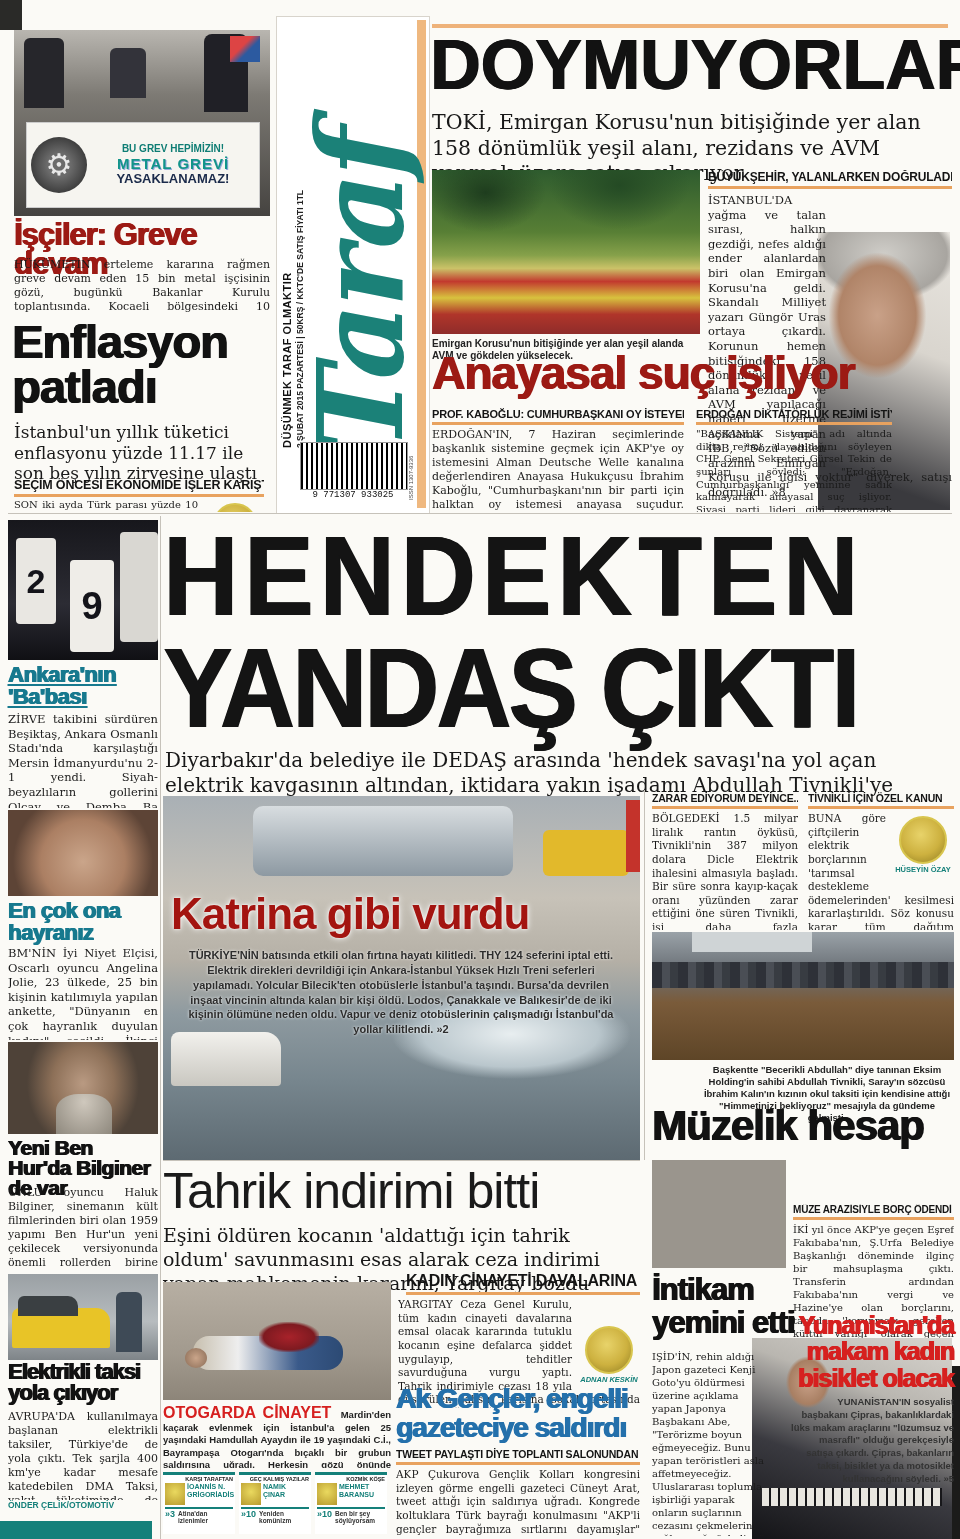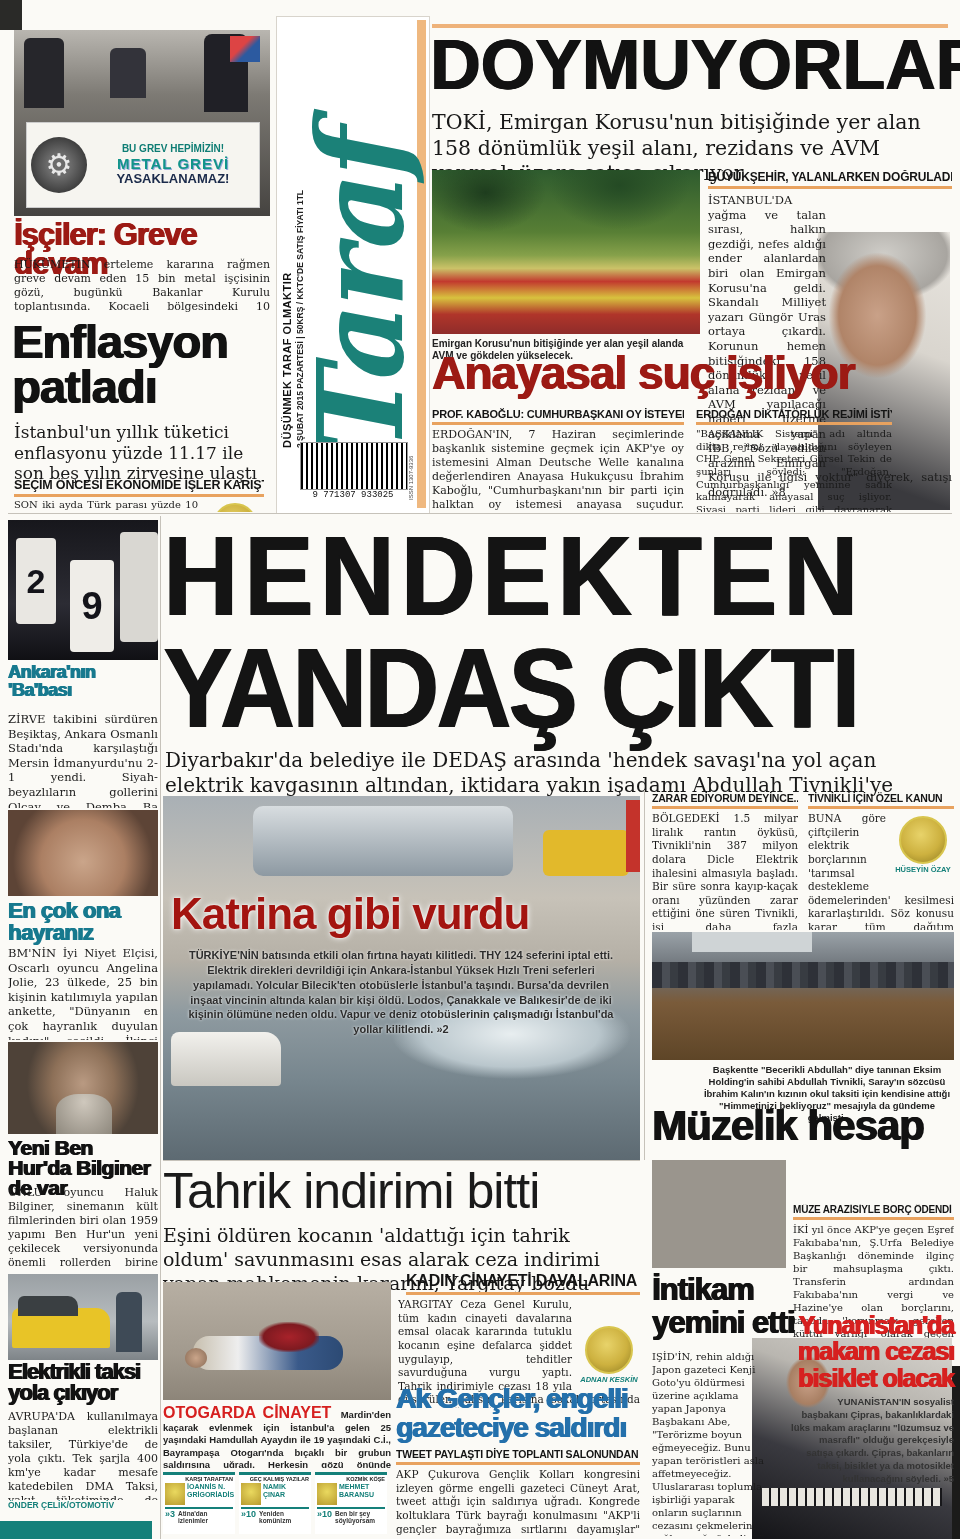--- a/index.html
+++ b/index.html
@@ -128,21 +128,21 @@
 
   <div class="abs photo" style="left:8px;top:520px;width:150px;height:140px;background:linear-gradient(180deg,#17171c 0%,#2c2c34 60%,#101014 100%);">
     <div class="abs" style="left:8px;top:18px;width:40px;height:86px;background:#e9e7e2;border-radius:4px;text-align:center;">
       <span style="font:bold 34px/86px 'Liberation Sans',sans-serif;color:#14141a;">2</span>
     </div>
     <div class="abs" style="left:62px;top:40px;width:44px;height:92px;background:#efede8;border-radius:4px;text-align:center;">
       <span style="font:bold 38px/92px 'Liberation Sans',sans-serif;color:#14141a;">9</span>
     </div>
     <div class="abs" style="left:112px;top:12px;width:38px;height:110px;background:#d9d7d2;border-radius:4px;"></div>
   </div>
-  <div class="abs headline-teal fat" style="left:8px;top:664px;width:150px;font-size:18px;">Ankara'nın 'Ba'bası</div>
+  <div class="abs headline-teal fat" style="left:8px;top:664px;width:150px;font-size:22px;text-decoration:underline;">Ankara'nın 'Ba'bası</div>
   <div class="abs body-txt" style="left:8px;top:712px;width:150px;height:96px;font-size:11.5px;">ZİRVE takibini sürdüren Beşiktaş, Ankara Osmanlı Stadı'nda karşılaştığı Mersin İdmanyurdu'nu 2-1 yendi. Siyah-beyazlıların gollerini Olcay ve Demba Ba kaydetti. »15</div>
 
   <div class="abs photo" style="left:8px;top:810px;width:150px;height:86px;background:radial-gradient(ellipse 70px 70px at 50% 60%,#caa58a 0%,#ab7f63 60%,#5d4436 100%);"></div>
   <div class="abs headline-teal fat" style="left:8px;top:900px;width:150px;font-size:22px;">En çok ona hayranız</div>
   <div class="abs body-txt" style="left:8px;top:946px;width:150px;height:94px;font-size:11.5px;">BM'NİN İyi Niyet Elçisi, Oscarlı oyuncu Angelina Jolie, 23 ülkede, 25 bin kişinin katılımıyla yapılan ankette, "Dünyanın en çok hayranlık duyulan kadını" seçildi. İkinci sırada Britanya Kraliçesi var. »13</div>
 
   <div class="abs photo" style="left:8px;top:1042px;width:150px;height:92px;background:radial-gradient(ellipse 56px 66px at 50% 45%,#b99a82 0%,#8d7058 55%,#4e4238 100%);">
     <div class="abs" style="left:48px;top:52px;width:56px;height:40px;background:radial-gradient(ellipse at 50% 20%,#cfc8bd,#8e887d);border-radius:40% 40% 0 0;"></div>
   </div>
   <div class="abs headline-black fat" style="left:8px;top:1138px;width:150px;font-size:21px;letter-spacing:-0.5px;">Yeni Ben Hur'da Bilginer de var</div>
@@ -262,21 +262,21 @@
 
   <div class="abs photo" style="left:752px;top:1338px;width:200px;height:201px;background:
        radial-gradient(ellipse 34px 40px at 28% 22%,#c9a188 0%,#a87f63 55%,transparent 65%),
        linear-gradient(200deg,#d9d6d0 0%,#b9b6b0 30%,#3a3a40 62%,#141417 100%);">
     <div class="abs" style="left:10px;top:150px;width:180px;height:18px;background:repeating-linear-gradient(90deg,#e8e6e0 0 7px,#17171a 7px 9px);"></div>
   </div>
   <div class="abs headline-black fat" style="left:652px;top:1274px;width:180px;font-size:31px;line-height:1.05;">İntikam yemini etti</div>
   <div class="abs body-sm" style="left:652px;top:1350px;width:118px;height:186px;font-size:10px;text-align:left;">IŞİD'İN, rehin aldığı Japon gazeteci Kenji Goto'yu öldürmesi üzerine açıklama yapan Japonya Başbakanı Abe, "Terörizme boyun eğmeyeceğiz. Bunu yapan teröristleri asla affetmeyeceğiz. Uluslararası toplumla işbirliği yaparak onların suçlarının cezasını çekmelerini sağlayacağız" dedi. »3</div>
   <div class="abs fat" style="left:780px;top:1312px;width:174px;text-align:right;color:#d6201f;font:bold 25px/1.05 'Liberation Sans',sans-serif;letter-spacing:-1px;">
     <div>Yunanistan'da</div>
-    <div>makam cezası</div>
+    <div>makam kadın</div>
     <div>bisiklet olacak</div>
   </div>
   <div class="abs" style="left:790px;top:1396px;width:164px;font:bold 9.5px/1.35 'Liberation Sans',sans-serif;color:#333;text-align:right;">YUNANİSTAN'IN sosyalist başbakanı Çipras, bakanlıklardaki lüks makam araçlarını "lüzumsuz ve masraflı" olduğu gerekçesiyle satışa çıkardı. Çipras, bakanların taksi, bisiklet ya da motosiklet kullanacağını söyledi. »5</div>
 
 <div class="abs" style="left: 14px; top: 422px; width: 252px; height: 90px; overflow: hidden;"></div>
     <div class="body-txt" style="position: absolute; left: 14px; top: 499px; width: 252px; height: 13px; font-size: 10px; overflow: hidden;"><span class="avatar-fl">
         <span class="avatar-circle" style="display:block;width:40px;height:40px;"></span>
       </span><span>SON iki ayda Türk parası yüzde 10 oranında değer kaybetti. Artık Merkez'in faiz indirmesi zor görünüyor. Gecelik faizler arttığına göre hükümete olan güven azalıyor. Bu durumda Merkez faiz indirirse dolar fiyatı daha da hızlı artabilir. İTO'nun açıkladığı yüzde 11.17'lik son 5 yılın rekor enflasyonu da buna eklenince seçim öncesi işler epeyce karıştı. »5</span></div>
   </div>
 

